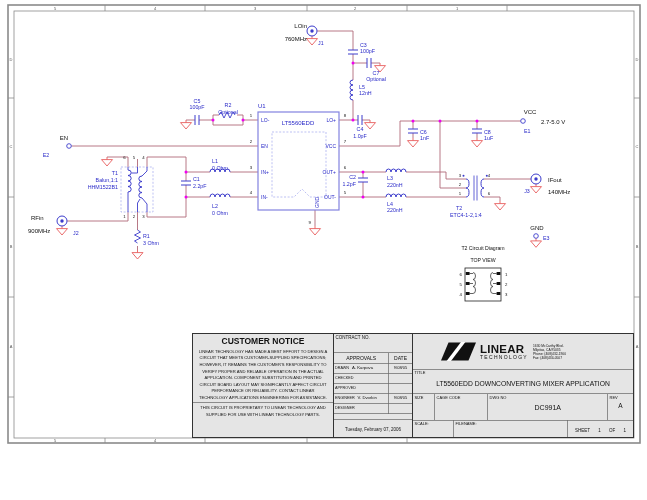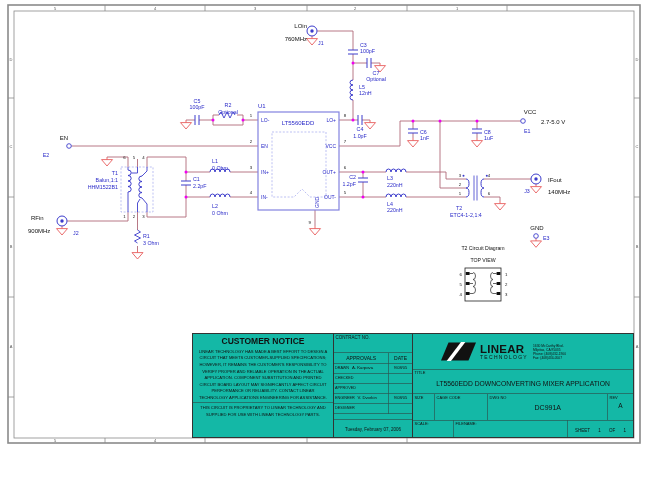--- a/index.html
+++ b/index.html
@@ -9,21 +9,21 @@
   .lbl{font-size:5.3px;fill:#2929c8;}
   .blk{font-size:6px;fill:#111;}
   .pn{font-size:4.3px;fill:#111;}
   .pname{font-size:5px;fill:#2929c8;}
   .zone{font-size:4px;fill:#555;}
   .t2d{font-size:5.2px;fill:#111;}
   .icttl{font-size:6px;fill:#2929c8;}
 
   
   .titleblock{position:absolute;left:192px;top:333px;width:442px;height:105px;
-    border:1px solid #333;box-sizing:border-box;display:flex;background:#14b8a6;color:#111;}
+    border:1px solid #333;box-sizing:border-box;display:flex;background:#e5e5e5;color:#111;}
   .tb-col{position:relative;overflow:hidden;box-sizing:border-box;}
   .col-notice{width:141px;border-right:1px solid #333;}
   .col-appr{width:79px;border-right:1px solid #333;}
   .col-right{flex:1;}
   .scaled{transform:scale(.5);transform-origin:0 0;width:200%;height:200%;box-sizing:border-box;}
 
   .notice-inner{padding:2px 3px;}
   .notice-title{font-size:17px;font-weight:bold;text-align:center;margin:2px 0 4px 0;}
   .notice-line{font-size:8.3px;line-height:13.2px;text-align:center;white-space:nowrap;}
   .notice-div{border-top:1px solid #333;margin:3px -3px 3px -3px;}

